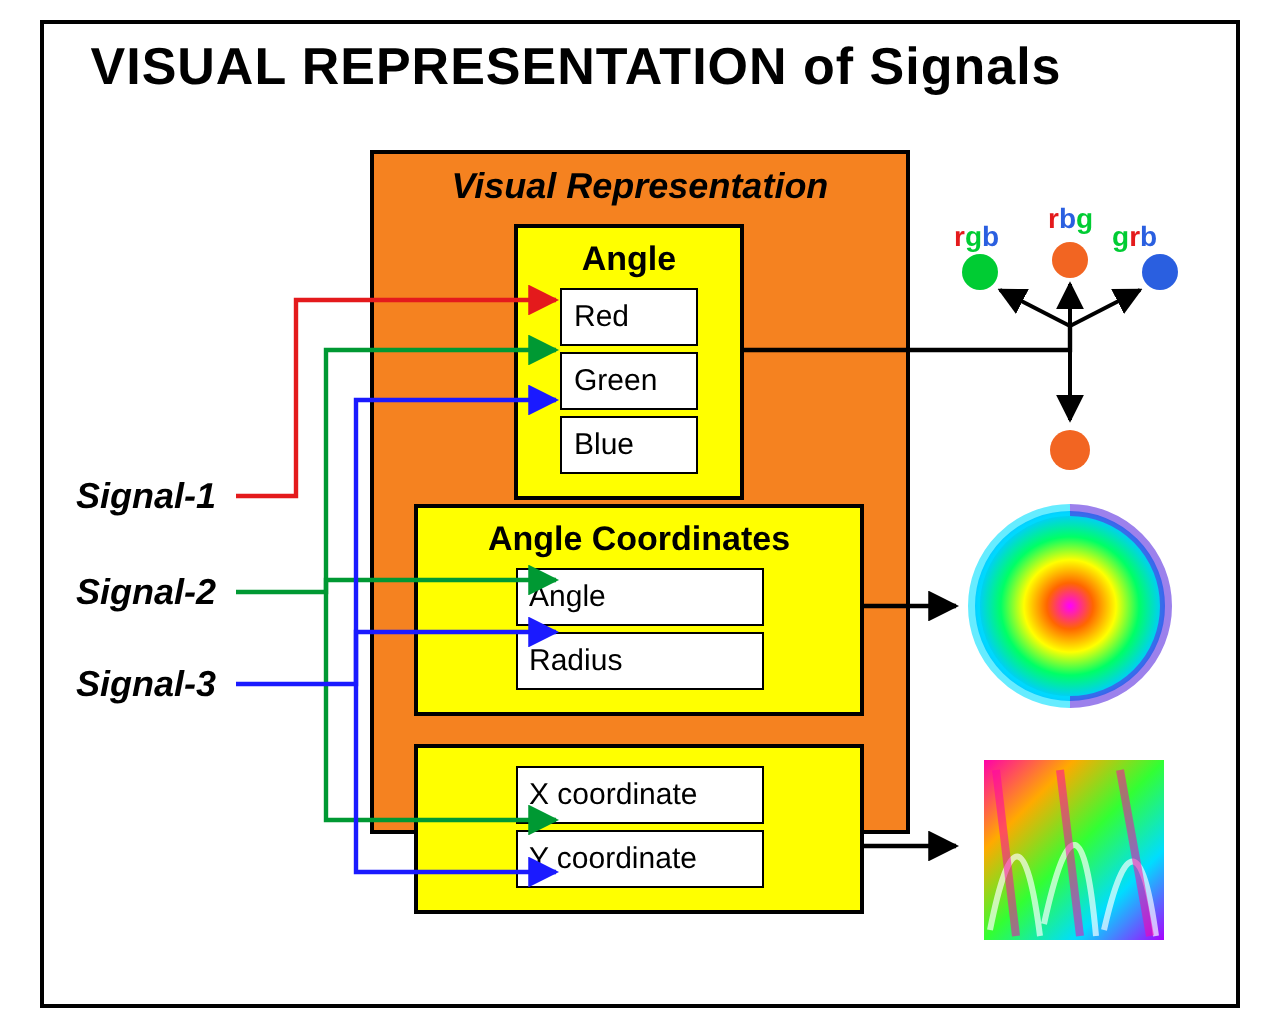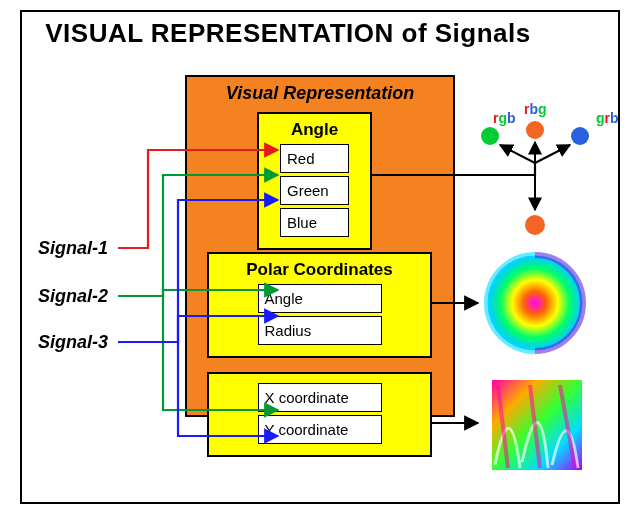--- a/index.html
+++ b/index.html
@@ -109,38 +109,38 @@
   <div class="panel-title">Visual Representation</div>
 
   <div class="ybox" style="left:70px; top:35px; width:115px;">
     <h3>Angle</h3>
     <div class="slot">Red</div>
     <div class="slot">Green</div>
     <div class="slot">Blue</div>
   </div>
 
   <div class="ybox" style="left:20px; top:175px; width:225px;">
-    <h3>Polar Coordinates</h3>
+    <h3>Angle Coordinates</h3>
     <div class="slot slot-wide">Angle</div>
     <div class="slot slot-wide">Radius</div>
   </div>
 
   <div class="ybox" style="left:20px; top:295px; width:225px;">
     <div class="slot slot-wide">X coordinate</div>
     <div class="slot slot-wide">Y coordinate</div>
   </div>
 </div>
 
-<div class="rgb-label" style="left:477px; top:110px;margin-left:16px;">
+<div class="rgb-label" style="left:477px; top:110px;">
   <span style="color:#e41a1c">r</span><span style="color:#00cc33">g</span><span style="color:#2a5fe0">b</span>
 </div>
 <div class="rgb-label" style="left:524px; top:101px;">
   <span style="color:#e41a1c">r</span><span style="color:#2a5fe0">b</span><span style="color:#00cc33">g</span>
 </div>
-<div class="rgb-label" style="left:596px; top:110px;">
+<div class="rgb-label" style="left:556px; top:110px;">
   <span style="color:#00cc33">g</span><span style="color:#e41a1c">r</span><span style="color:#2a5fe0">b</span>
 </div>
 
 <svg class="wires" width="640" height="514">
   <defs>
     <marker id="ah-black" viewBox="0 0 10 10" refX="9" refY="5" markerWidth="7" markerHeight="7" orient="auto-start-reverse">
       <path d="M0,0 L10,5 L0,10 z" fill="#000"></path>
     </marker>
     <marker id="ah-red" viewBox="0 0 10 10" refX="9" refY="5" markerWidth="7" markerHeight="7" orient="auto-start-reverse">
       <path d="M0,0 L10,5 L0,10 z" fill="#e41a1c"></path>

